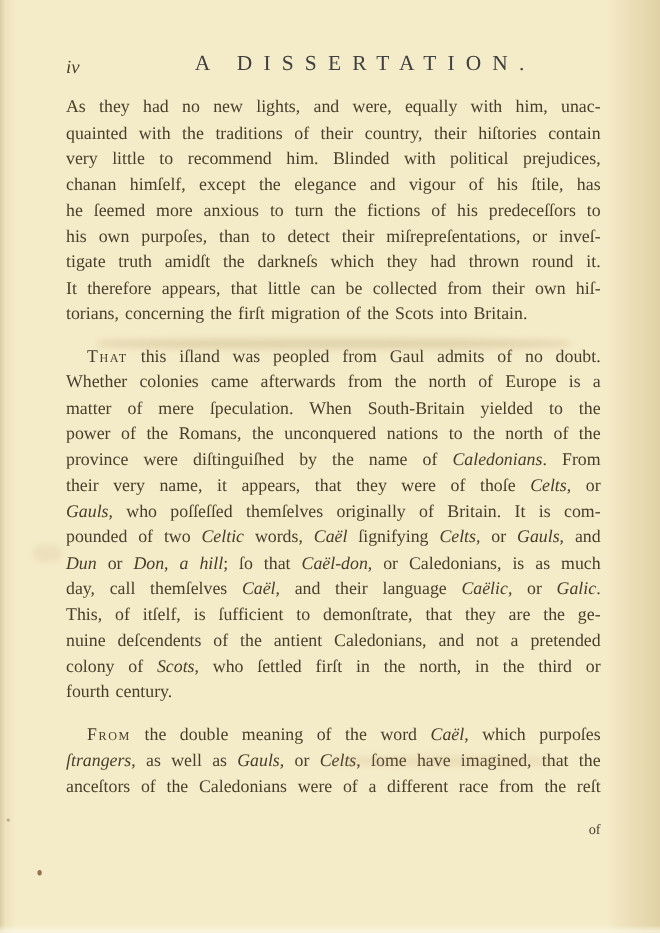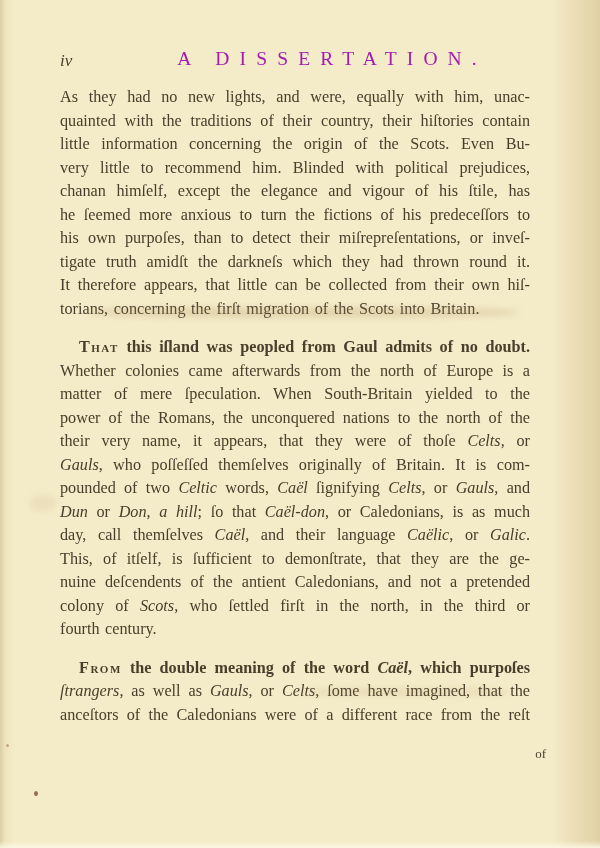--- a/index.html
+++ b/index.html
@@ -37,36 +37,36 @@
   }
   .folio {
     position: absolute; left: 0; top: 3px;
     font-style: italic; font-size: 17px; color: #4a402e;
     color: #4a402e;
   }
   .running-title {
     position: absolute; left: 58px; right: 0; top: 0;
     text-align: center;
     font-size: 19.5px; letter-spacing: 0.52em;
-    color: #a21caf;
+    color: #404040;
     white-space: nowrap;
   }
   .text-block {
     position: absolute; top: 86px; left: 60px; width: 486px;
     font-size: 16.2px; line-height: 23.5px;
     word-spacing: 1.5px;
   }
-  .paragraph { margin: 0 16px 15px 0; }
+  .paragraph { margin: 0 0 15px 0; }
   .line {
     text-align: justify;
     text-align-last: justify;
     white-space: normal;
   }
   .line.last { text-align-last: left; }
-  .line.indent { text-indent: 19px; font-weight: bold; }
+  .line.indent { text-indent: 19px; }
   .it { font-style: italic; }
   .sc { font-variant: small-caps; letter-spacing: 1.5px; }
   .catchword-row {
     text-align: right;
     line-height: 23.5px;
     font-size: 13px;
   }
 </style>
 </head>
 <body>
@@ -75,34 +75,34 @@
 
   <div class="header">
     <span class="folio">iv</span>
     <span class="running-title">A DISSERTATION.</span>
   </div>
 
   <div class="text-block">
       <div class="paragraph">
         <div class="line"><span>As they had no new lights, and were, equally with him, unac-</span></div>
         <div class="line"><span>quainted with the traditions of their country, their hiſtories contain</span></div>
-        <div class="line"><span>little information concerning the origin of the Scots.  Even Bu-</span></div>
         <div class="line"><span>very little to recommend him.  Blinded with political prejudices,</span></div>
         <div class="line"><span>chanan himſelf, except the elegance and vigour of his ſtile, has</span></div>
         <div class="line"><span>he ſeemed more anxious to turn the fictions of his predeceſſors to</span></div>
         <div class="line"><span>his own purpoſes, than to detect their miſrepreſentations, or inveſ-</span></div>
         <div class="line"><span>tigate truth amidſt the darkneſs which they had thrown round it.</span></div>
         <div class="line"><span>It therefore appears, that little can be collected from their own hiſ-</span></div>
         <div class="line last"><span>torians, concerning the firſt migration of the Scots into Britain.</span></div>
       </div>
       <div class="paragraph">
         <div class="line indent"><span class="sc">That</span><span> this iſland was peopled from Gaul admits of no doubt.</span></div>
         <div class="line"><span>Whether colonies came afterwards from the north of Europe is a</span></div>
         <div class="line"><span>matter of mere ſpeculation.  When South-Britain yielded to the</span></div>
         <div class="line"><span>power of the Romans, the unconquered nations to the north of the</span></div>
+        <div class="line"><span>province were diſtinguiſhed by the name of </span><span class="it">Caledonians</span><span>.  From</span></div>
         <div class="line"><span>their very name, it appears, that they were of thoſe </span><span class="it">Celts</span><span>, or</span></div>
         <div class="line"><span class="it">Gauls</span><span>, who poſſeſſed themſelves originally of Britain.  It is com-</span></div>
         <div class="line"><span>pounded of two </span><span class="it">Celtic</span><span> words, </span><span class="it">Caël</span><span> ſignifying </span><span class="it">Celts</span><span>, or </span><span class="it">Gauls</span><span>, and</span></div>
         <div class="line"><span class="it">Dun</span><span> or </span><span class="it">Don</span><span>, </span><span class="it">a hill</span><span>;  ſo that </span><span class="it">Caël-don</span><span>, or Caledonians, is as much</span></div>
         <div class="line"><span>day, call themſelves </span><span class="it">Caël</span><span>, and their language </span><span class="it">Caëlic</span><span>, or </span><span class="it">Galic</span><span>.</span></div>
         <div class="line"><span>This, of itſelf, is ſufficient to demonſtrate, that they are the ge-</span></div>
         <div class="line"><span>nuine deſcendents of the antient Caledonians, and not a pretended</span></div>
         <div class="line"><span>colony of </span><span class="it">Scots</span><span>, who ſettled firſt in the north, in the third or</span></div>
         <div class="line last"><span>fourth century.</span></div>
       </div>

